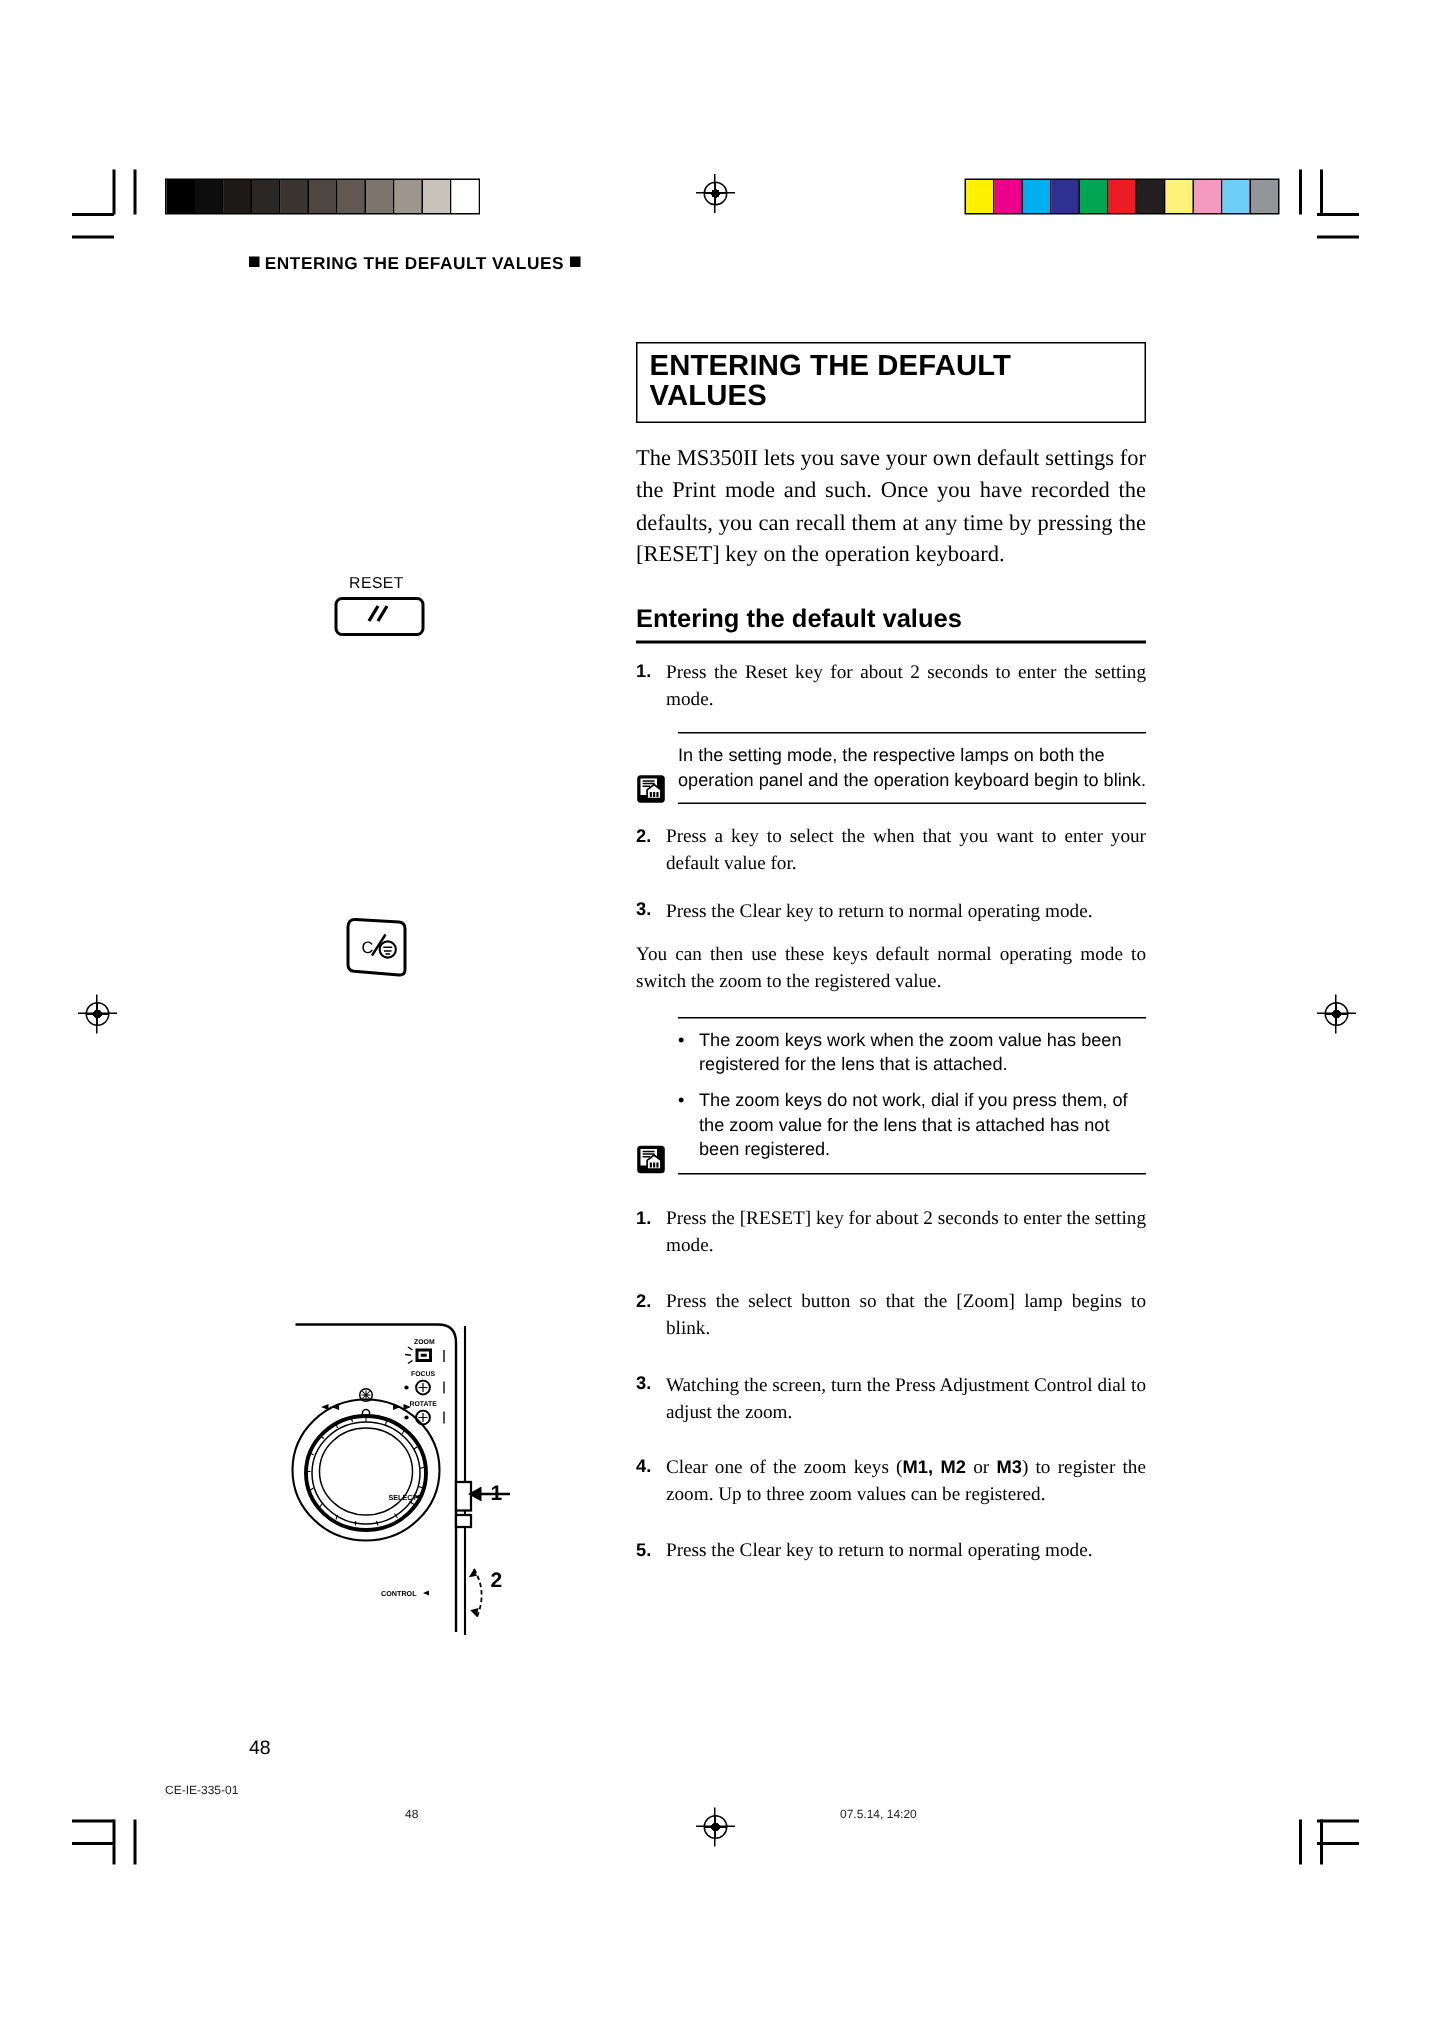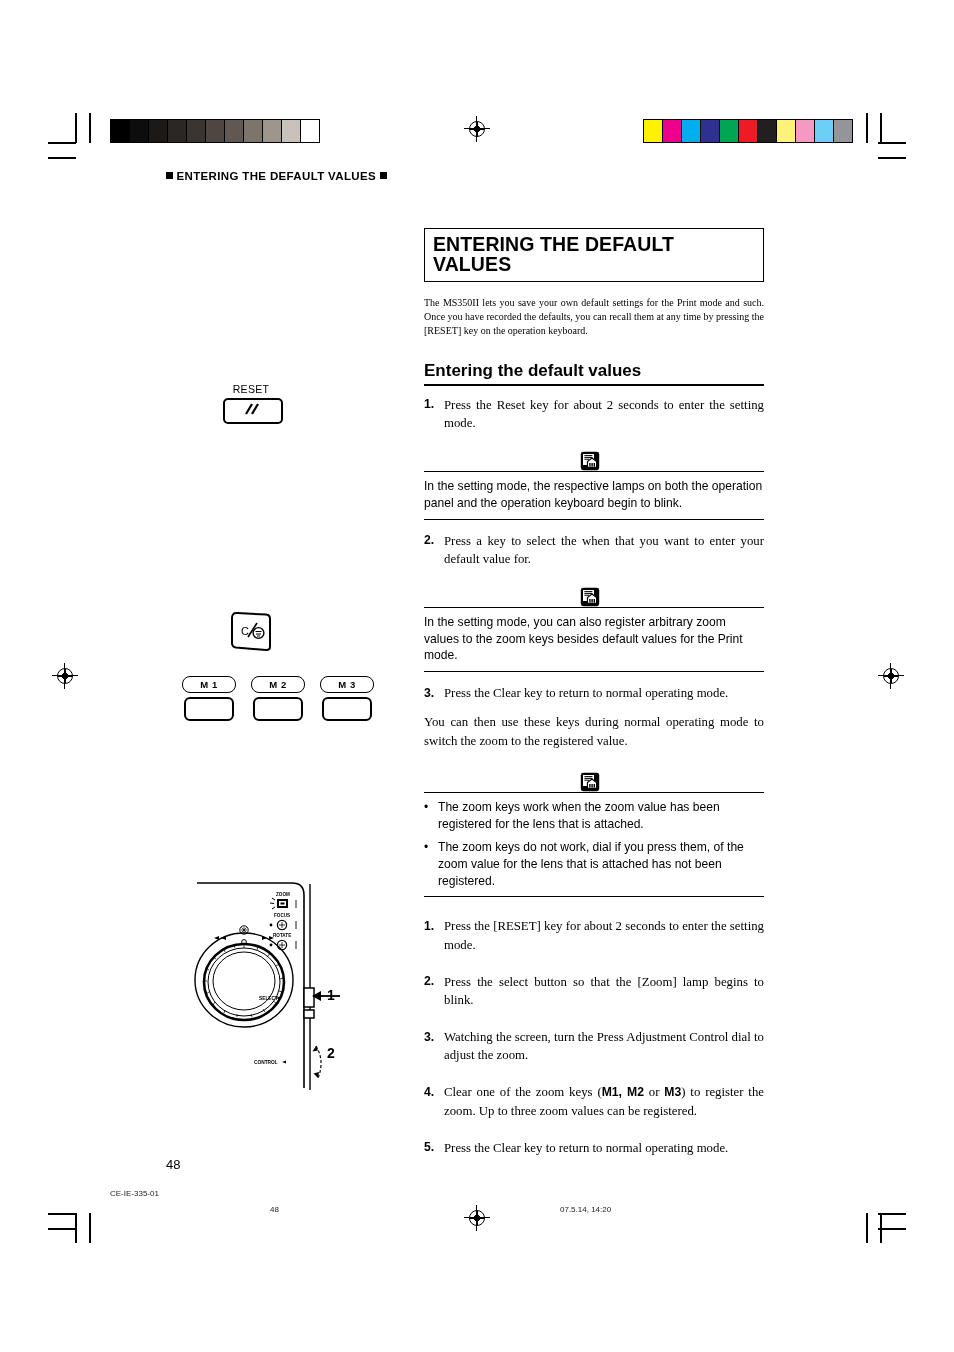--- a/index.html
+++ b/index.html
@@ -74,21 +74,21 @@
     padding: 6px 8px 7px 8px;
     font-family: "Liberation Sans", sans-serif;
     font-weight: bold;
     font-size: 19.5px;
     letter-spacing: 0.1px;
     line-height: 1.0;
   }
   .intro {
     margin-top: 14px;
     font-family: "Liberation Serif", serif;
-    font-size: 10px;
+    font-size: 15px;
     line-height: 1.42;
     text-align: justify;
     color: #000;
   }
   h2.sec {
     font-family: "Liberation Sans", sans-serif;
     font-weight: bold;
     font-size: 17px;
     margin: 22px 0 0 0;
     padding-bottom: 3px;
@@ -110,23 +110,22 @@
     width: 20px;
     flex: 0 0 20px;
     padding-top: 0.5px;
   }
   .step .txt { flex: 1; text-align: justify; }
   .step .txt b { font-family: "Liberation Sans", sans-serif; font-size: 12.2px; }
 
   
   .note {
     display: flex;
-    align-items: center;
+    align-items: flex-end;
     margin: 4px 0 12px 0;
-    flex-direction: column;
   }
   .note-icon {
     flex: 0 0 20px;
     width: 20px; height: 20px;
     margin-right: 8px;
     margin-top: 6px;
   }
   .note-body {
     flex: 1;
     border-top: 1.8px solid #000;
@@ -296,34 +295,20 @@
   <div class="ill" style="left:228px;top:609px;">
     <svg width="48" height="44" viewBox="0 0 48 44">
       <path d="M4,9 L4,34 Q4,38 8,38.5 L38,41 Q42,41.4 42,37.5 L42,10 Q42,6 38,5.6 L9,4 Q4,3.8 4,9 Z" fill="#fff" stroke="#000" stroke-width="2"></path>
       <text x="13" y="26" font-family="Liberation Sans, sans-serif" font-size="11" fill="#000">C</text>
       <line x1="20" y1="28" x2="29" y2="14" stroke="#000" stroke-width="1.6"></line>
       <circle cx="30.5" cy="24" r="5.4" fill="none" stroke="#000" stroke-width="1.4"></circle>
       <path d="M27.5,22.5 L33.5,22.5 M28,25 L33,25 M29,27 L32,27" stroke="#000" stroke-width="1"></path>
     </svg>
   </div>
 
-  <div class="ill" style="left:182px;top:676px;display:flex;gap:15px;">
-    <div>
-      <div class="pill">M 1</div>
-      <div class="mkey"></div>
-    </div>
-    <div>
-      <div class="pill">M 2</div>
-      <div class="mkey"></div>
-    </div>
-    <div>
-      <div class="pill">M 3</div>
-      <div class="mkey"></div>
-    </div>
-  </div>
 
   <div class="ill" style="left:192px;top:878px;">
     <svg width="170" height="215" viewBox="0 0 170 215">
 
       <path d="M5,5 L100,5 Q112,5 112,17 L112,210" fill="none" stroke="#000" stroke-width="1.6"></path>
       <line x1="118" y1="6" x2="118" y2="212" stroke="#000" stroke-width="1.4"></line>
 
       <ellipse cx="52" cy="102" rx="49" ry="47" fill="#fff" stroke="#000" stroke-width="1.4"></ellipse>
       <ellipse cx="52" cy="104" rx="40" ry="38" fill="#fff" stroke="#000" stroke-width="2.6"></ellipse>
       <ellipse cx="52" cy="104" rx="36" ry="34" fill="#fff" stroke="#000" stroke-width="1"></ellipse>
@@ -440,42 +425,30 @@
           </svg>
         </div>
         <div class="note-body">In the setting mode, the respective lamps on both the operation panel and the operation keyboard begin to blink.</div>
       </div>
 
       <div class="step">
         <div class="num">2.</div>
         <div class="txt">Press a key to select the when that you want to enter your default value for.</div>
       </div>
 
-      <div class="note">
-        <div class="note-icon">
-          <svg width="20" height="20" viewBox="0 0 20 20">
-            <rect x="0.8" y="0.8" width="18.4" height="18.4" rx="2.4" fill="#000"></rect>
-            <rect x="3" y="3" width="11" height="11" fill="#fff"></rect>
-            <path d="M4.4,4.6 h8 M4.4,6.4 h8 M4.4,8.2 h5" stroke="#000" stroke-width="1"></path>
-            <path d="M12,7 L16.6,10.6 L16.6,16.4 L7.4,16.4 L7.4,10.6 Z" fill="#fff" stroke="#000" stroke-width="1.1"></path>
-            <path d="M9.2,12 h1.4 v3.4 h-1.4 z M11.4,12 h1.4 v3.4 h-1.4 z M13.6,12 h1.4 v3.4 h-1.4 z" fill="#000"></path>
-          </svg>
-        </div>
-        <div class="note-body">In the setting mode, you can also register arbitrary zoom values to the zoom keys besides default values for the Print mode.</div>
-      </div>
 
       <div class="step" style="margin-bottom:0;">
         <div class="num">3.</div>
         <div class="txt">Press the Clear key to return to normal operating mode.</div>
       </div>
     </div>
 
 
     <div style="margin-top:11px;">
-      <p class="para">You can then use these keys during normal operating mode to switch the zoom to the registered value.</p>
+      <p class="para">You can then use these keys default normal operating mode to switch the zoom to the registered value.</p>
     </div>
 
     <div class="note" style="margin-top:14px;">
       <div class="note-icon" style="margin-top:8px;">
         <svg width="20" height="20" viewBox="0 0 20 20">
           <rect x="0.8" y="0.8" width="18.4" height="18.4" rx="2.4" fill="#000"></rect>
           <rect x="3" y="3" width="11" height="11" fill="#fff"></rect>
           <path d="M4.4,4.6 h8 M4.4,6.4 h8 M4.4,8.2 h5" stroke="#000" stroke-width="1"></path>
           <path d="M12,7 L16.6,10.6 L16.6,16.4 L7.4,16.4 L7.4,10.6 Z" fill="#fff" stroke="#000" stroke-width="1.1"></path>
           <path d="M9.2,12 h1.4 v3.4 h-1.4 z M11.4,12 h1.4 v3.4 h-1.4 z M13.6,12 h1.4 v3.4 h-1.4 z" fill="#000"></path>

